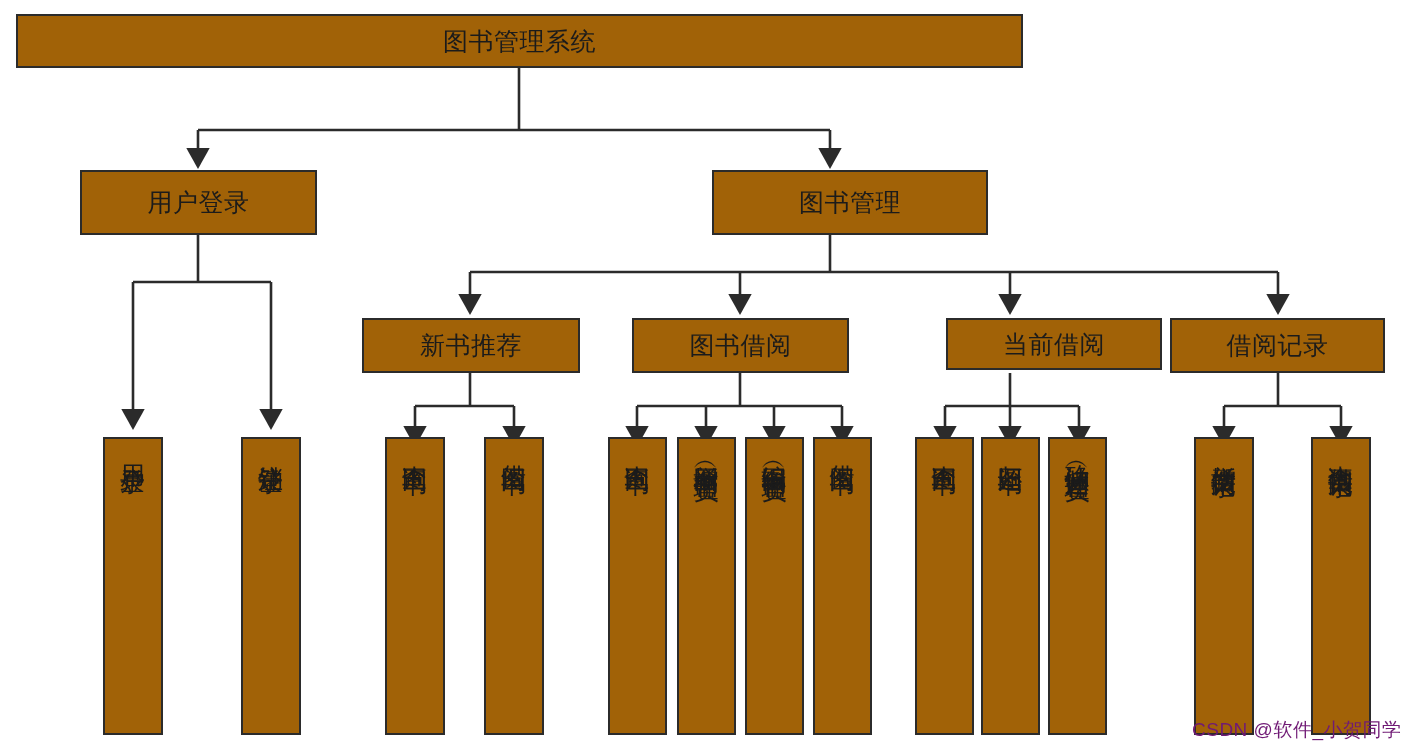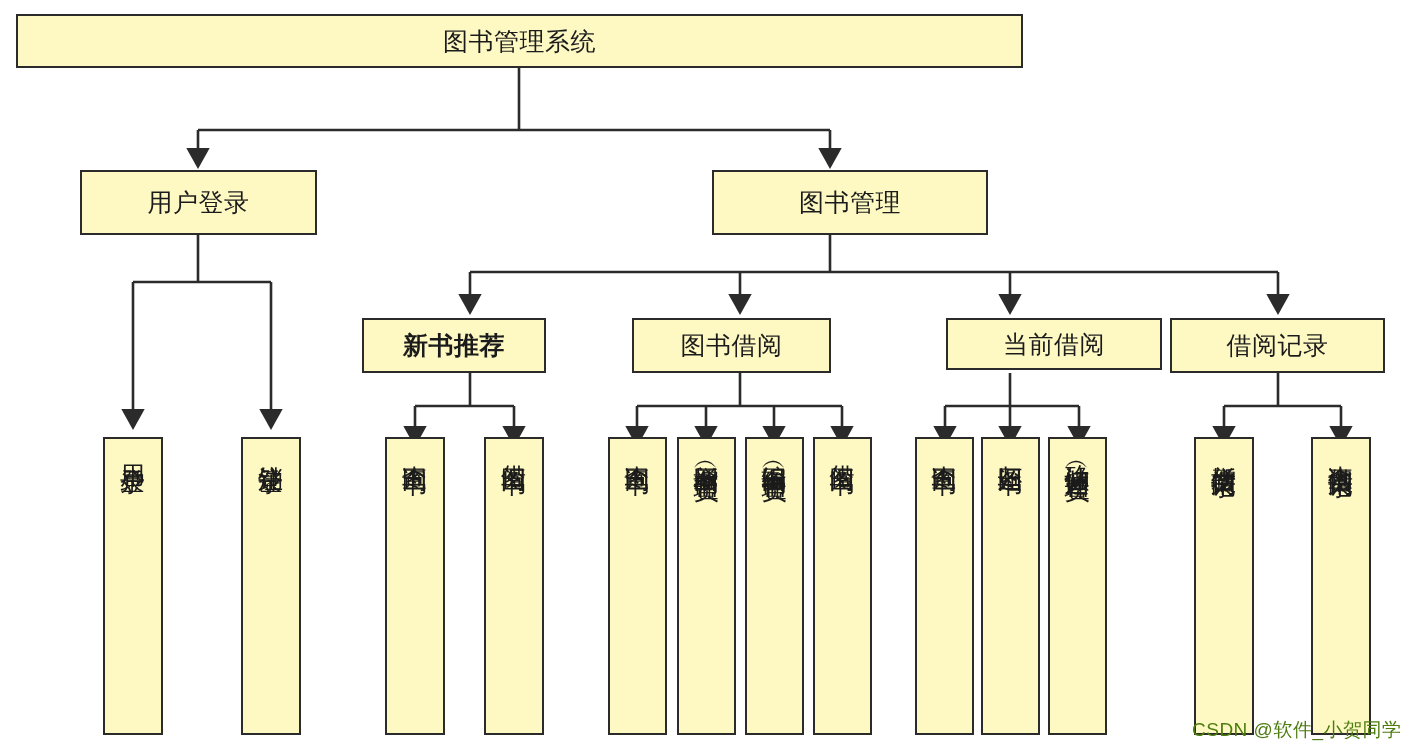--- a/index.html
+++ b/index.html
@@ -22,21 +22,21 @@
     left: 0;
     top: 0;
     width: 1405px;
     height: 747px;
     pointer-events: none;
   }
   .node {
     position: absolute;
     box-sizing: border-box;
     border: 2.5px solid #2b2b2b;
-    background: #fef9c3;
+    background: #a16207;
     display: flex;
     align-items: center;
     justify-content: center;
     color: #1b1b1b;
   }
   .node .lbl {
     display: block;
     text-align: center;
     line-height: 1.14;
     letter-spacing: 0.5px;
@@ -63,21 +63,21 @@
     letter-spacing: 2px;
     white-space: normal;
     max-height: 290px;
   }
   .node.v.tall .lbl {
     max-height: 292px;
   }
   .watermark {
     position: absolute;
     font-size: 19px;
-    color: #4d7c0f;
+    color: #701a75;
     white-space: nowrap;
     letter-spacing: 0.5px;
   }
 </style>
 </head>
 <body>
 
 <div id="canvas">
 
   <svg class="wires" viewBox="0 0 1405 747" xmlns="http://www.w3.org/2000/svg">
@@ -135,25 +135,25 @@
   </div>
 
   <div class="node h" style="left:80px; top:170px; width:237px; height:65px;">
     <span class="lbl">用户登录</span>
   </div>
 
   <div class="node h" style="left:712px; top:170px; width:276px; height:65px;">
     <span class="lbl">图书管理</span>
   </div>
 
-  <div class="node h" style="left:362px; top:318px; width:184px; height:55px;font-weight:bold;">
+  <div class="node h" style="left:362px; top:318px; width:218px; height:55px;">
     <span class="lbl">新书推荐</span>
   </div>
 
-  <div class="node h" style="left:632px; top:318px; width:199px; height:55px;">
+  <div class="node h" style="left:632px; top:318px; width:217px; height:55px;">
     <span class="lbl">图书借阅</span>
   </div>
 
   <div class="node h" style="left:902px; top:318px; width:216px; height:52px;margin-left:44px;">
     <span class="lbl">当前借阅</span>
   </div>
 
   <div class="node h" style="left:1170px; top:318px; width:215px; height:55px;justify-content:center;">
     <span class="lbl">借阅记录</span>
   </div>

